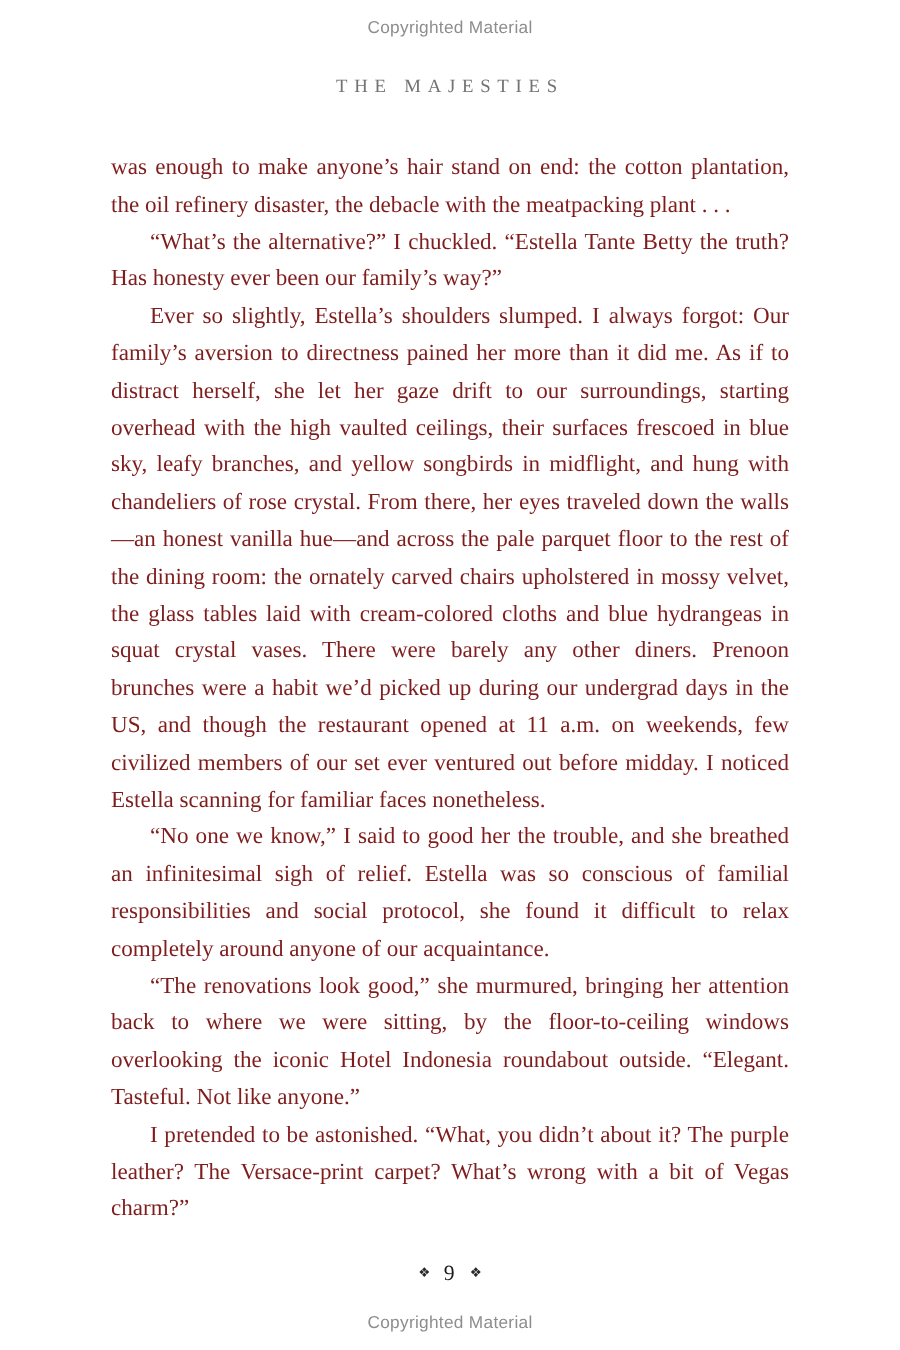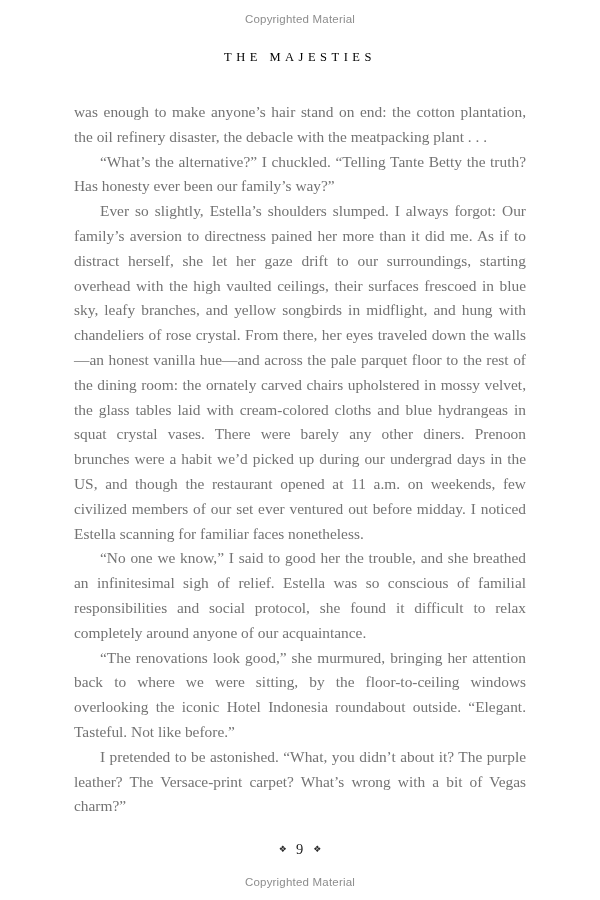--- a/index.html
+++ b/index.html
@@ -30,30 +30,30 @@
     position: absolute;
     bottom: 12px;
     left: 0;
     width: 100%;
   }
   .running-head {
     margin-top: 25px;
     text-align: center;
     font-size: 12.5px;
     letter-spacing: 4.5px;
-    color: #000000;
+    color: #737373;
     font-family: "Liberation Serif", serif;
   }
   .text-block {
     width: 452px;
     margin: 35px auto 0 auto;
     font-size: 15.4px;
     line-height: 24.8px;
     text-align: justify;
-    color: #737373;
+    color: #7f1d1d;
   }
   .text-block p {
     text-indent: 26px;
   }
   .text-block p.continuation {
     text-indent: 0;
   }
   .folio {
     position: absolute;
     bottom: 42px;
@@ -78,24 +78,24 @@
 <body>
 
 <div class="page">
 
   <div class="copyright copyright-top">Copyrighted Material</div>
 
   <div class="running-head">THE MAJESTIES</div>
 
   <div class="text-block">
     <p class="continuation">was enough to make anyone’s hair stand on end: the cotton plantation, the oil refinery disaster, the debacle with the meatpacking plant . . .</p>
-    <p>“What’s the alternative?” I chuckled. “Telling Tante Betty the truth? Has honesty ever been our family’s way?”</p>
+    <p>“What’s the alternative?” I chuckled. “Estella Tante Betty the truth? Has honesty ever been our family’s way?”</p>
     <p>Ever so slightly, Estella’s shoulders slumped. I always forgot: Our family’s aversion to directness pained her more than it did me. As if to distract herself, she let her gaze drift to our surroundings, starting overhead with the high vaulted ceilings, their surfaces frescoed in blue sky, leafy branches, and yellow songbirds in midflight, and hung with chandeliers of rose crystal. From there, her eyes traveled down the walls—an honest vanilla hue—and across the pale parquet floor to the rest of the dining room: the ornately carved chairs upholstered in mossy velvet, the glass tables laid with cream-colored cloths and blue hydrangeas in squat crystal vases. There were barely any other diners. Prenoon brunches were a habit we’d picked up during our undergrad days in the US, and though the restaurant opened at 11 a.m. on weekends, few civilized members of our set ever ventured out before midday. I noticed Estella scanning for familiar faces nonetheless.</p>
     <p>“No one we know,” I said to good her the trouble, and she breathed an infinitesimal sigh of relief. Estella was so conscious of familial responsibilities and social protocol, she found it difficult to relax completely around anyone of our acquaintance.</p>
-    <p>“The renovations look good,” she murmured, bringing her attention back to where we were sitting, by the floor-to-ceiling windows overlooking the iconic Hotel Indonesia roundabout outside. “Elegant. Tasteful. Not like before.”</p>
+    <p>“The renovations look good,” she murmured, bringing her attention back to where we were sitting, by the floor-to-ceiling windows overlooking the iconic Hotel Indonesia roundabout outside. “Elegant. Tasteful. Not like anyone.”</p>
     <p>I pretended to be astonished. “What, you didn’t about it? The purple leather? The Versace-print carpet? What’s wrong with a bit of Vegas charm?”</p>
   </div>
 
   <div class="folio">
     <span class="ornament">❖</span><span class="number">9</span><span class="ornament">❖</span>
   </div>
 
   <div class="copyright copyright-bottom">Copyrighted Material</div>
 
 </div>

